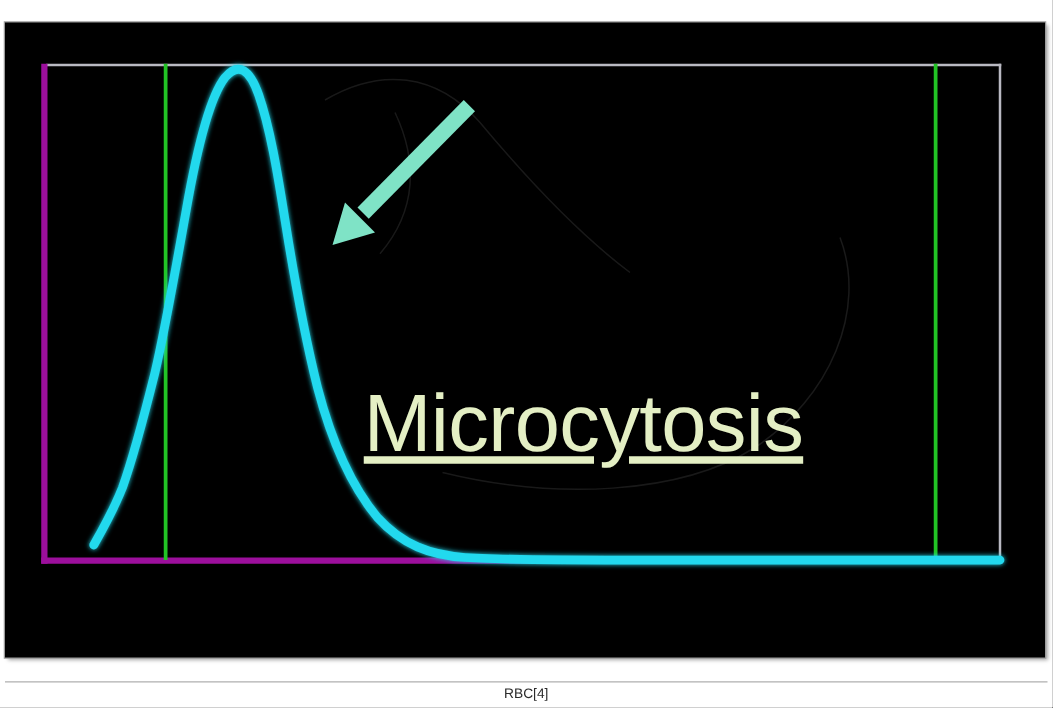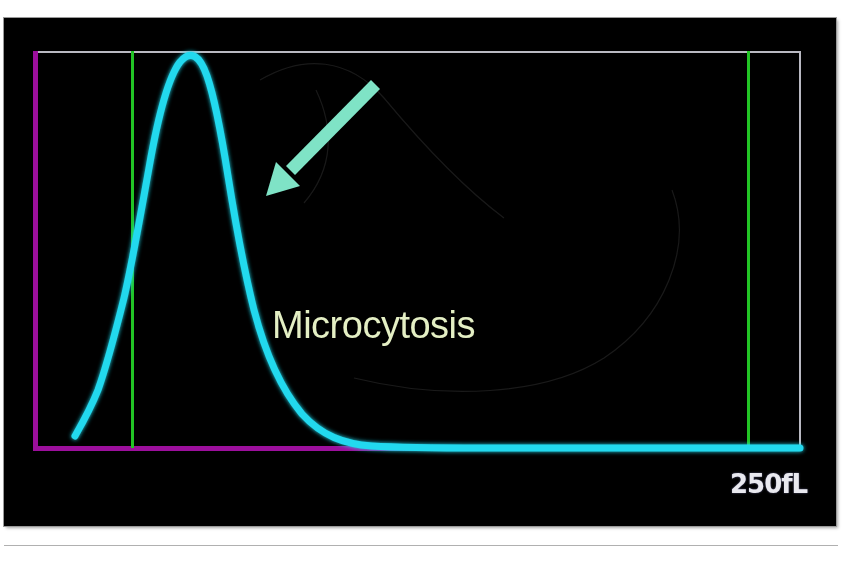--- a/index.html
+++ b/index.html
@@ -91,25 +91,26 @@
     height: 508px;
   }
 
   
   .anno {
     position: absolute;
     white-space: nowrap;
     line-height: 1;
   }
   #anno-microcytosis {
-    left: 268px;
+    left: 287px;
     top: 288px;
-    font-size: 38px;
+    font-size: 65px;
     color: #e4efc4;
     letter-spacing: -0.5px;
+    text-decoration: underline;
   }
   #anno-title {
     left: 193px;
     top: 448px;
     font-size: 54px;
     color: #f2f0ba;
     letter-spacing: -0.5px;
   }
   #anno-scale {
     left: 726px;
@@ -190,18 +191,18 @@
 
       <g fill="#7fe3c6" stroke="none">
         <path d="M 367 62 L 376 71 L 291 157 L 282 148 Z"></path>
         <path d="M 262 178 L 296 168 L 272 144 Z"></path>
       </g>
     </svg>
 
     <div class="anno" id="anno-microcytosis">Microcytosis</div>
 
 
-    <div class="anno" id="anno-scale">250fL</div>
   </div>
 
   <div id="caption-rule"></div>
+  <div id="figure-caption">RBC[4]</div>
 
 </div>
 
 </body></html>

